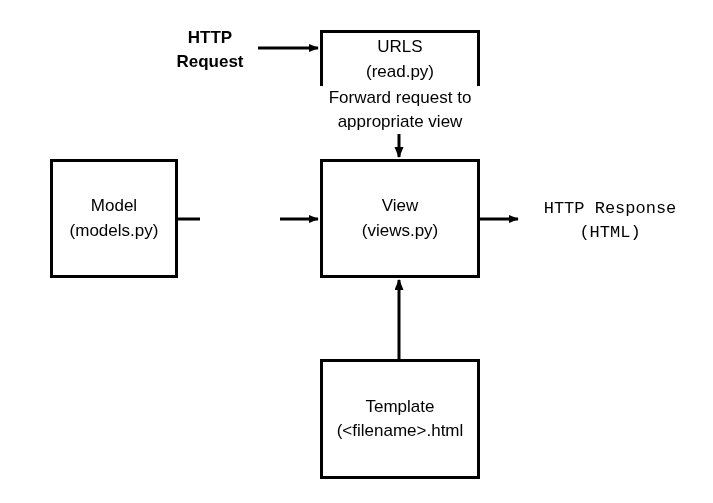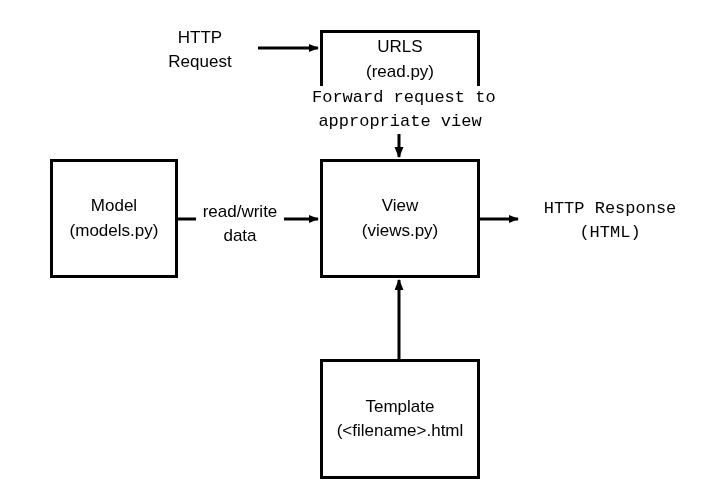--- a/index.html
+++ b/index.html
@@ -62,22 +62,22 @@
     overflow: visible;
   }
 
   
   #node-urls      { left: 320px; top: 18px;  width: 160px; height: 59px; margin-top: 12px; }
   #node-model     { left: 32px;  top: 159px; width: 128px; height: 119px; margin-left: 18px; }
   #node-view      { left: 320px; top: 159px; width: 160px; height: 119px; }
   #node-template  { left: 320px; top: 359px; width: 160px; height: 120px; }
 
   
-  #label-http-request   { left: 148px; top: 26px;  width: 104px; }
-  #label-forward        { left: 312px; top: 86px;  width: 176px; font-family: Liberation Mono, monospace; }
+  #label-http-request   { left: 158px; top: 26px;  width: 104px; font-weight: bold; }
+  #label-forward        { left: 312px; top: 86px;  width: 176px; }
   #label-read-write     { left: 196px; top: 200px; width: 88px;  }
   #label-http-response  { left: 520px; top: 197px; width: 180px; font-family: Liberation Mono, monospace; }
 </style>
 </head>
 <body>
 
 <div id="diagram-canvas">
 
   <svg class="edges" viewBox="0 0 713 503" width="713" height="503" xmlns="http://www.w3.org/2000/svg">
     <defs>
@@ -131,23 +131,19 @@
   <div class="edge-label" id="label-http-request">
     <span class="node-line">HTTP</span>
     <span class="node-line">Request</span>
   </div>
 
   <div class="edge-label boxed-bg" id="label-forward">
     <span class="node-line">Forward request to</span>
     <span class="node-line">appropriate view</span>
   </div>
 
-  <div class="edge-label boxed-bg" id="label-read-write">
-    <span class="node-line">read/write</span>
-    <span class="node-line">data</span>
-  </div>
 
   <div class="edge-label" id="label-http-response">
     <span class="node-line">HTTP Response</span>
     <span class="node-line">(HTML)</span>
   </div>
 
 </div>
 
 </body></html>

